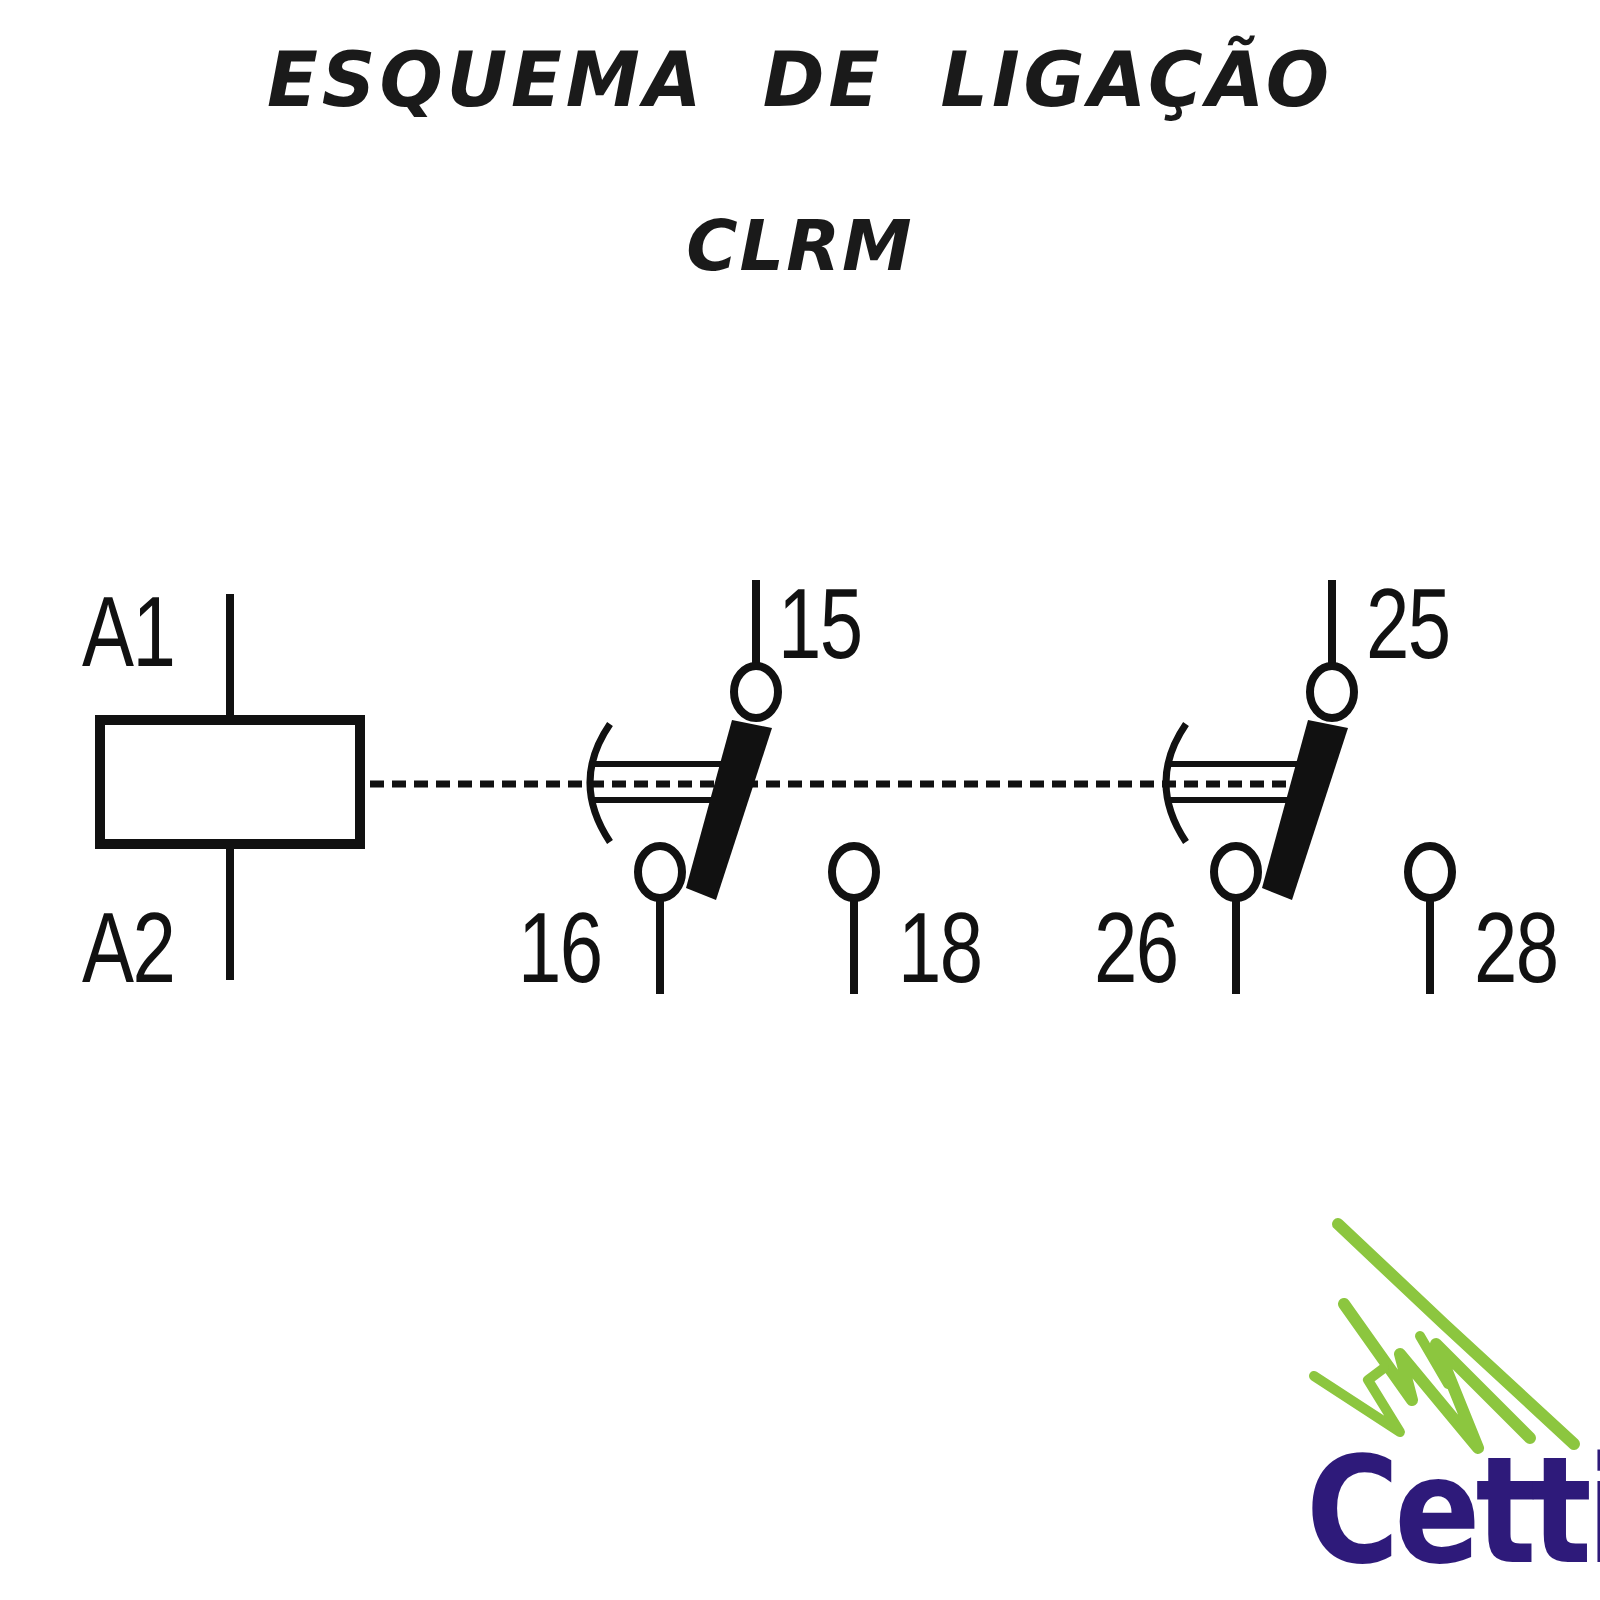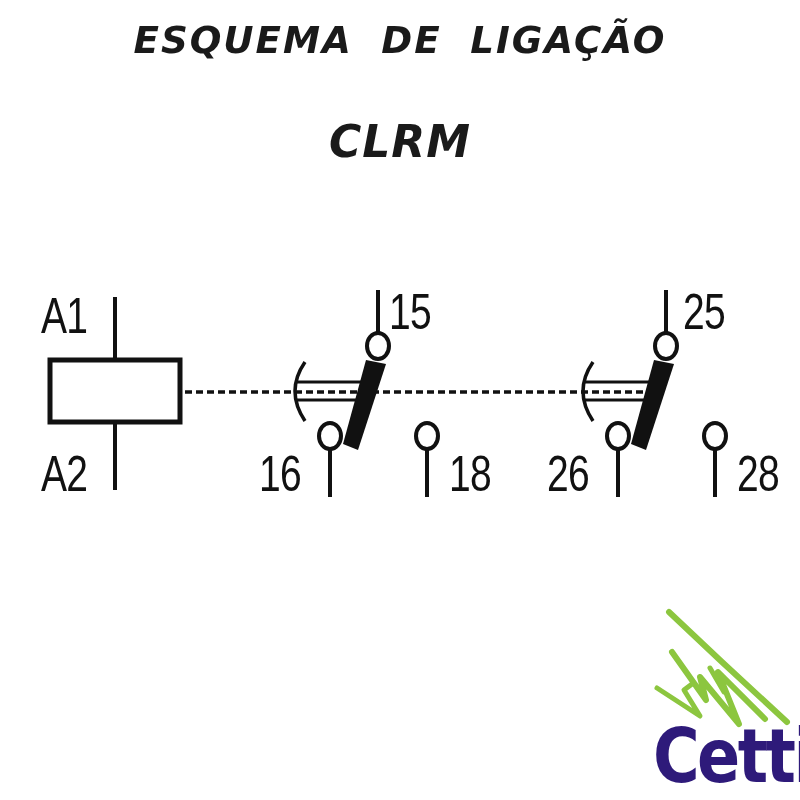--- a/index.html
+++ b/index.html
@@ -3,21 +3,21 @@
 <meta charset="utf-8">
 <style>
   html, body { margin: 0; padding: 0; background: #ffffff; }
   body { width: 800px; height: 800px; position: relative; overflow: hidden; font-family: "DejaVu Sans", sans-serif; }
   .title {
     position: absolute; left: 0; width: 800px; text-align: center;
     font-family: "DejaVu Sans", sans-serif; font-weight: bold; font-style: italic;
     color: #1a1a1a; letter-spacing: 2px; margin: 0;
   }
   #title-main { top: 18px; font-size: 38px; word-spacing: 14px; transform: scaleX(0.98); }
-  #title-model { top: 116px; font-size: 44px; letter-spacing: 1px; }
+  #title-model { top: 104px; font-size: 35px; letter-spacing: 1px; }
   .lbl {
     position: absolute; font-family: "Liberation Sans", sans-serif; color: #111111;
     font-size: 50px; line-height: 50px; transform-origin: left top; transform: scaleX(0.78);
     letter-spacing: -1px;
   }
   svg.diagram { position: absolute; left: 0; top: 0; }
   .logo-text {
     position: absolute; left: 653px; top: 716px; font-family: "DejaVu Sans", sans-serif;
     font-weight: bold; font-size: 74px; line-height: 80px; color: #2e1a7a;
     letter-spacing: -3px; transform-origin: left top; transform: scaleX(0.86);

